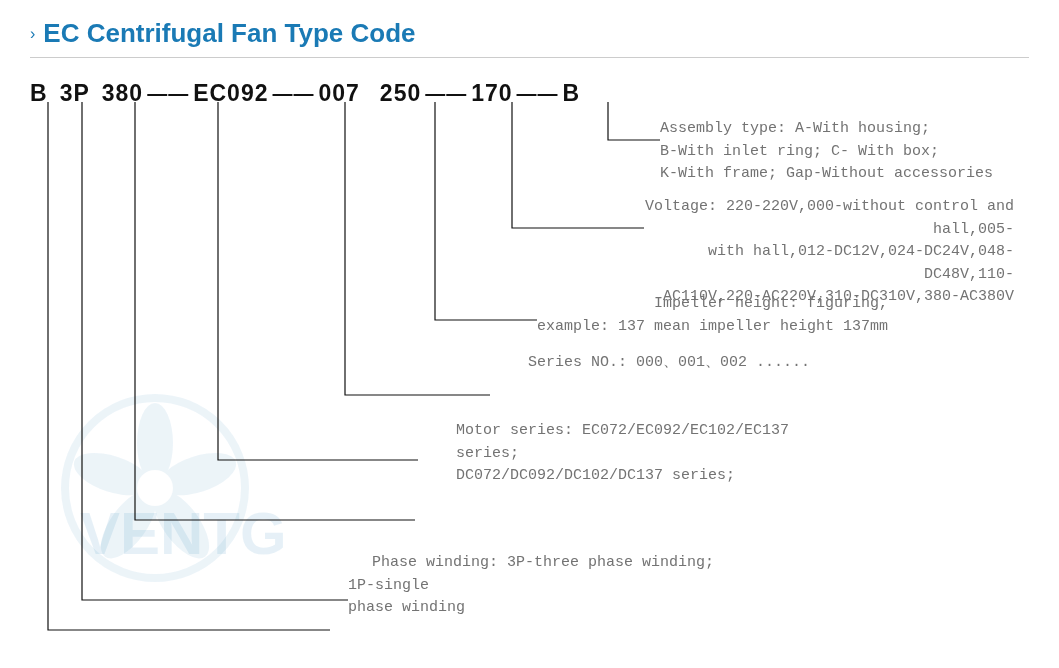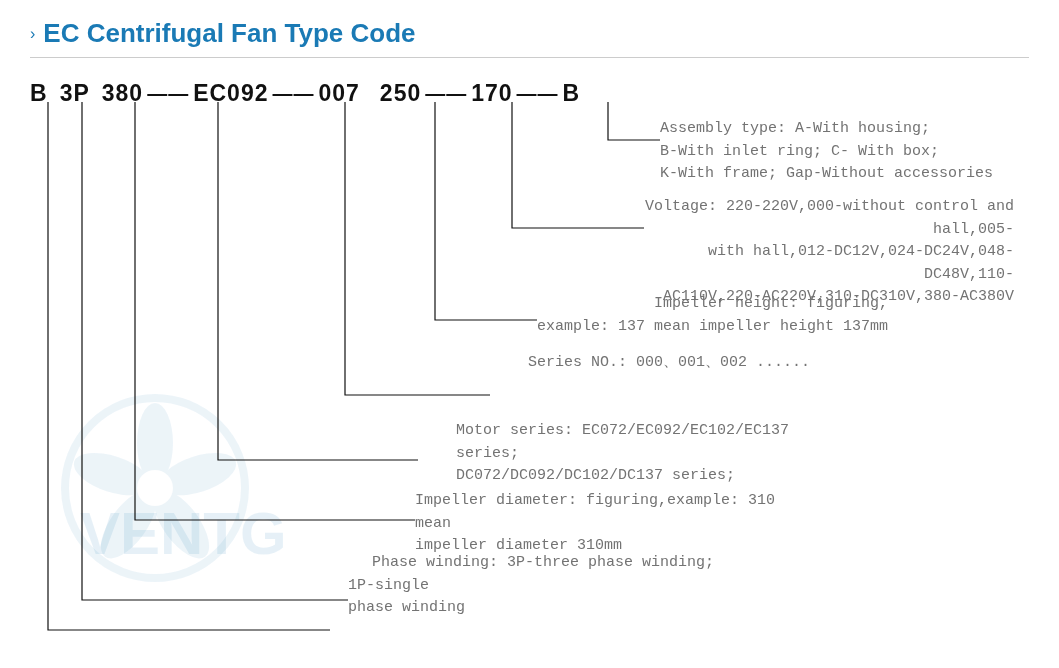--- a/index.html
+++ b/index.html
@@ -166,24 +166,20 @@
 
   <div class="desc desc-series">
     <span>Series NO.:  000、001、002 ......</span>
   </div>
 
   <div class="desc desc-motor">
     <span style="white-space:pre-line;">Motor series:  EC072/EC092/EC102/EC137 series;
 DC072/DC092/DC102/DC137 series;</span>
   </div>
 
-  <div class="desc desc-impeller-dia">
-    <span style="white-space:pre-line;">Impeller diameter:  figuring,example: 310 mean
-impeller diameter 310mm</span>
-  </div>
 
   <div class="desc desc-phase">
     <span style="white-space:pre-line;margin-left:24px;">Phase winding:  3P-three phase winding;  1P-single
 phase winding</span>
   </div>
 
 
 </div>
 
 </body></html>

